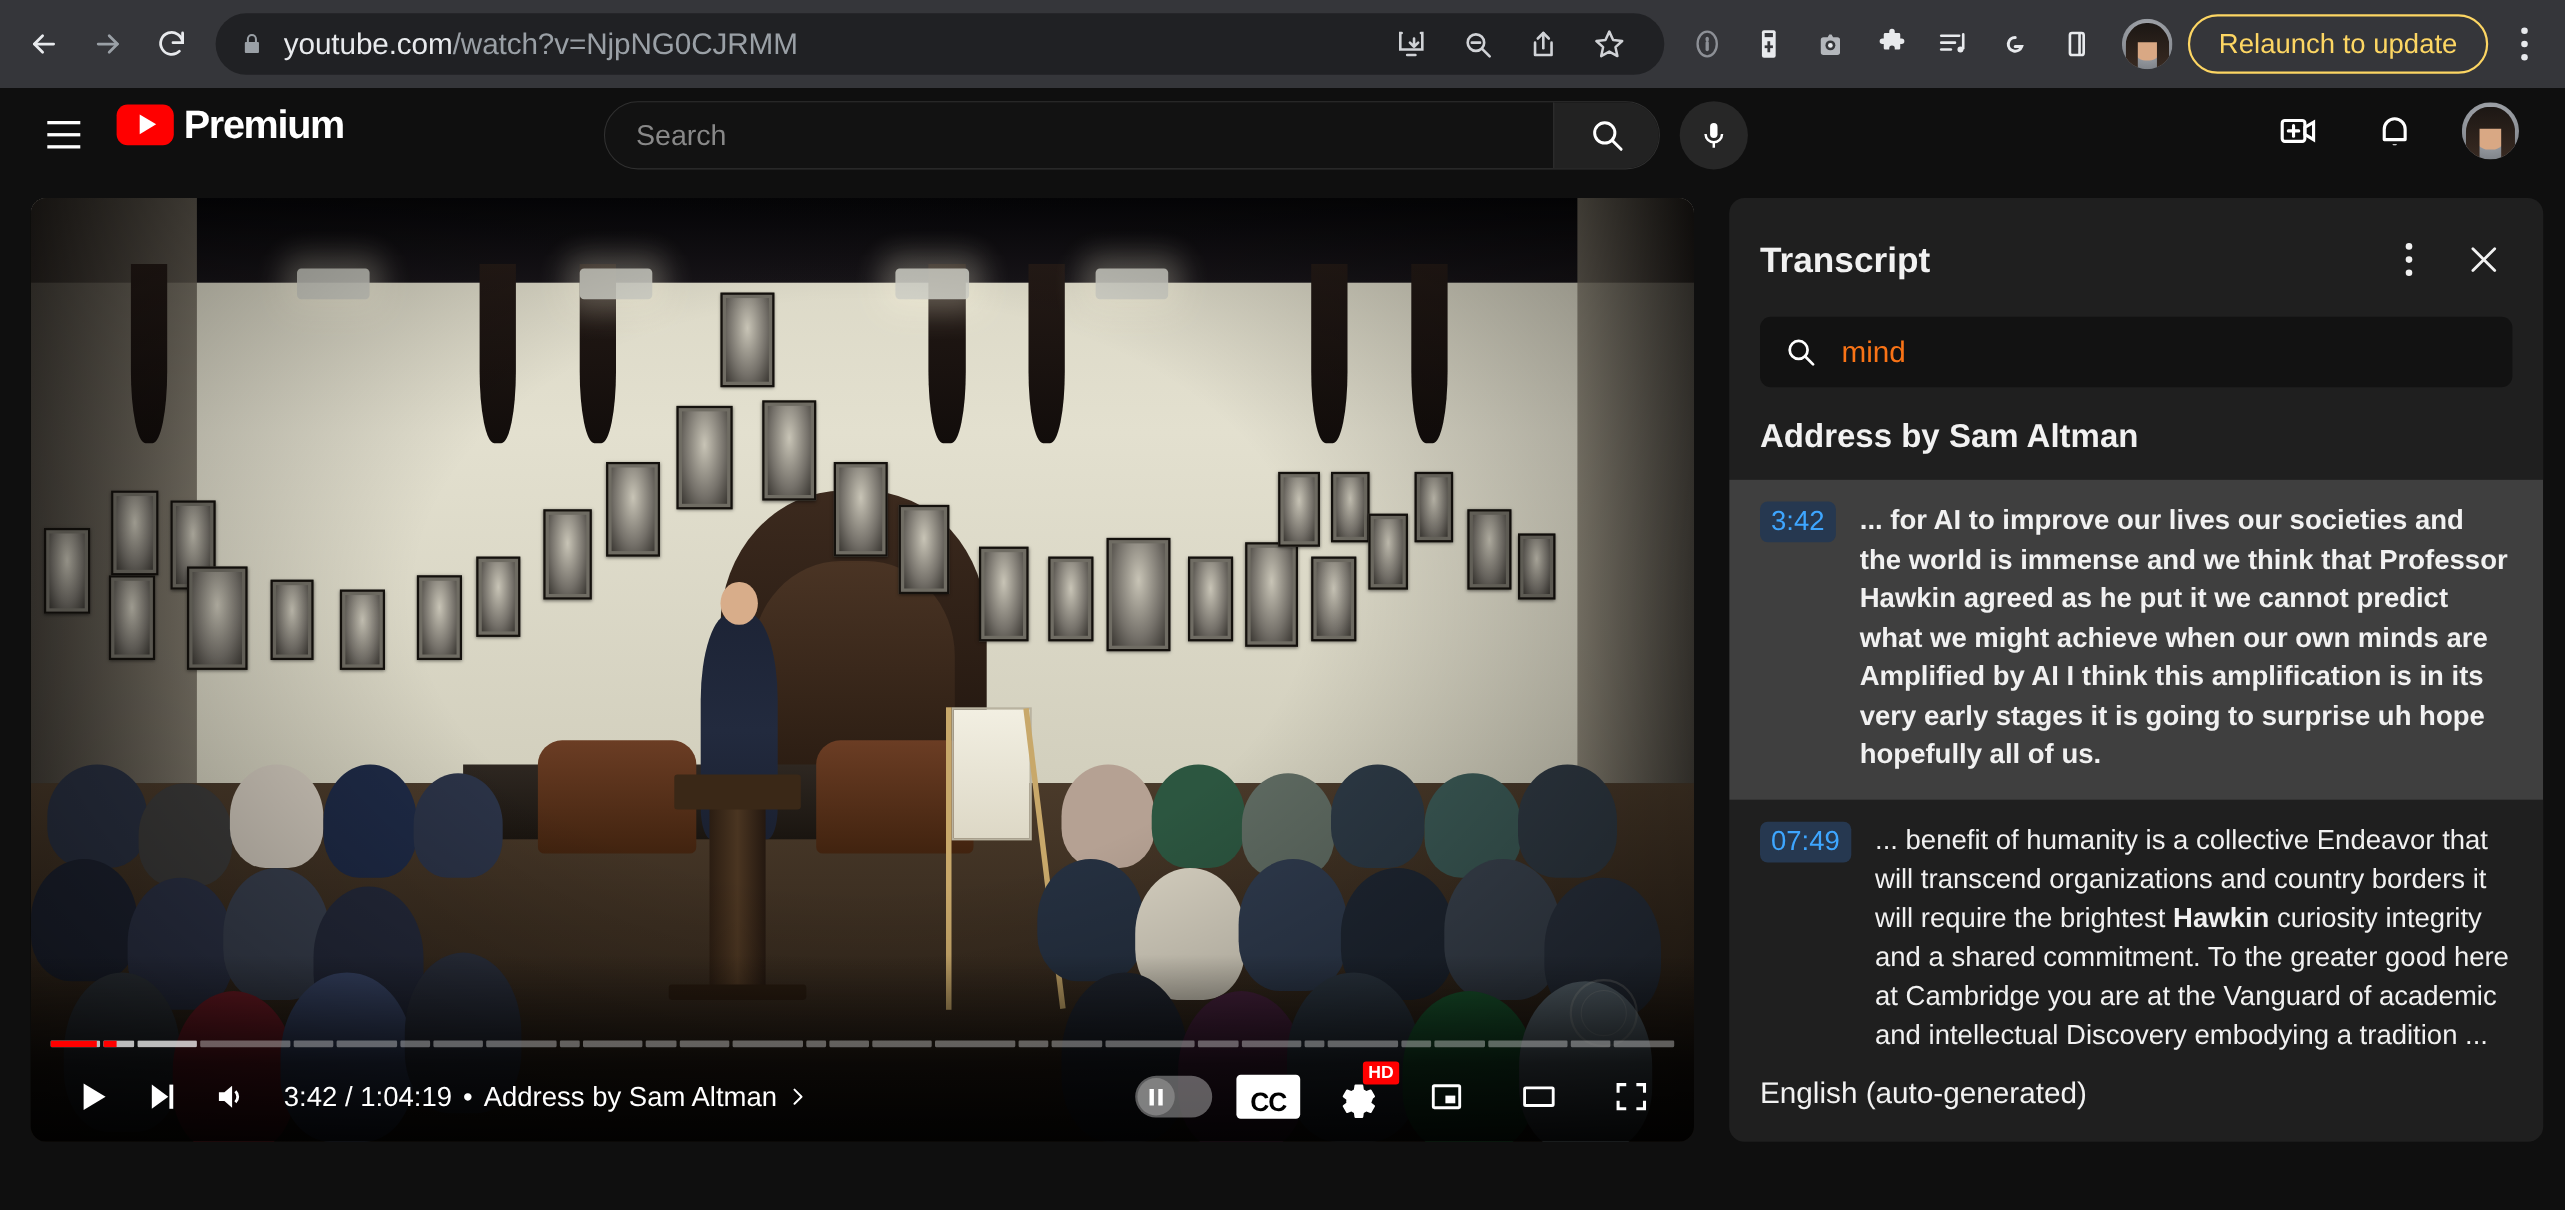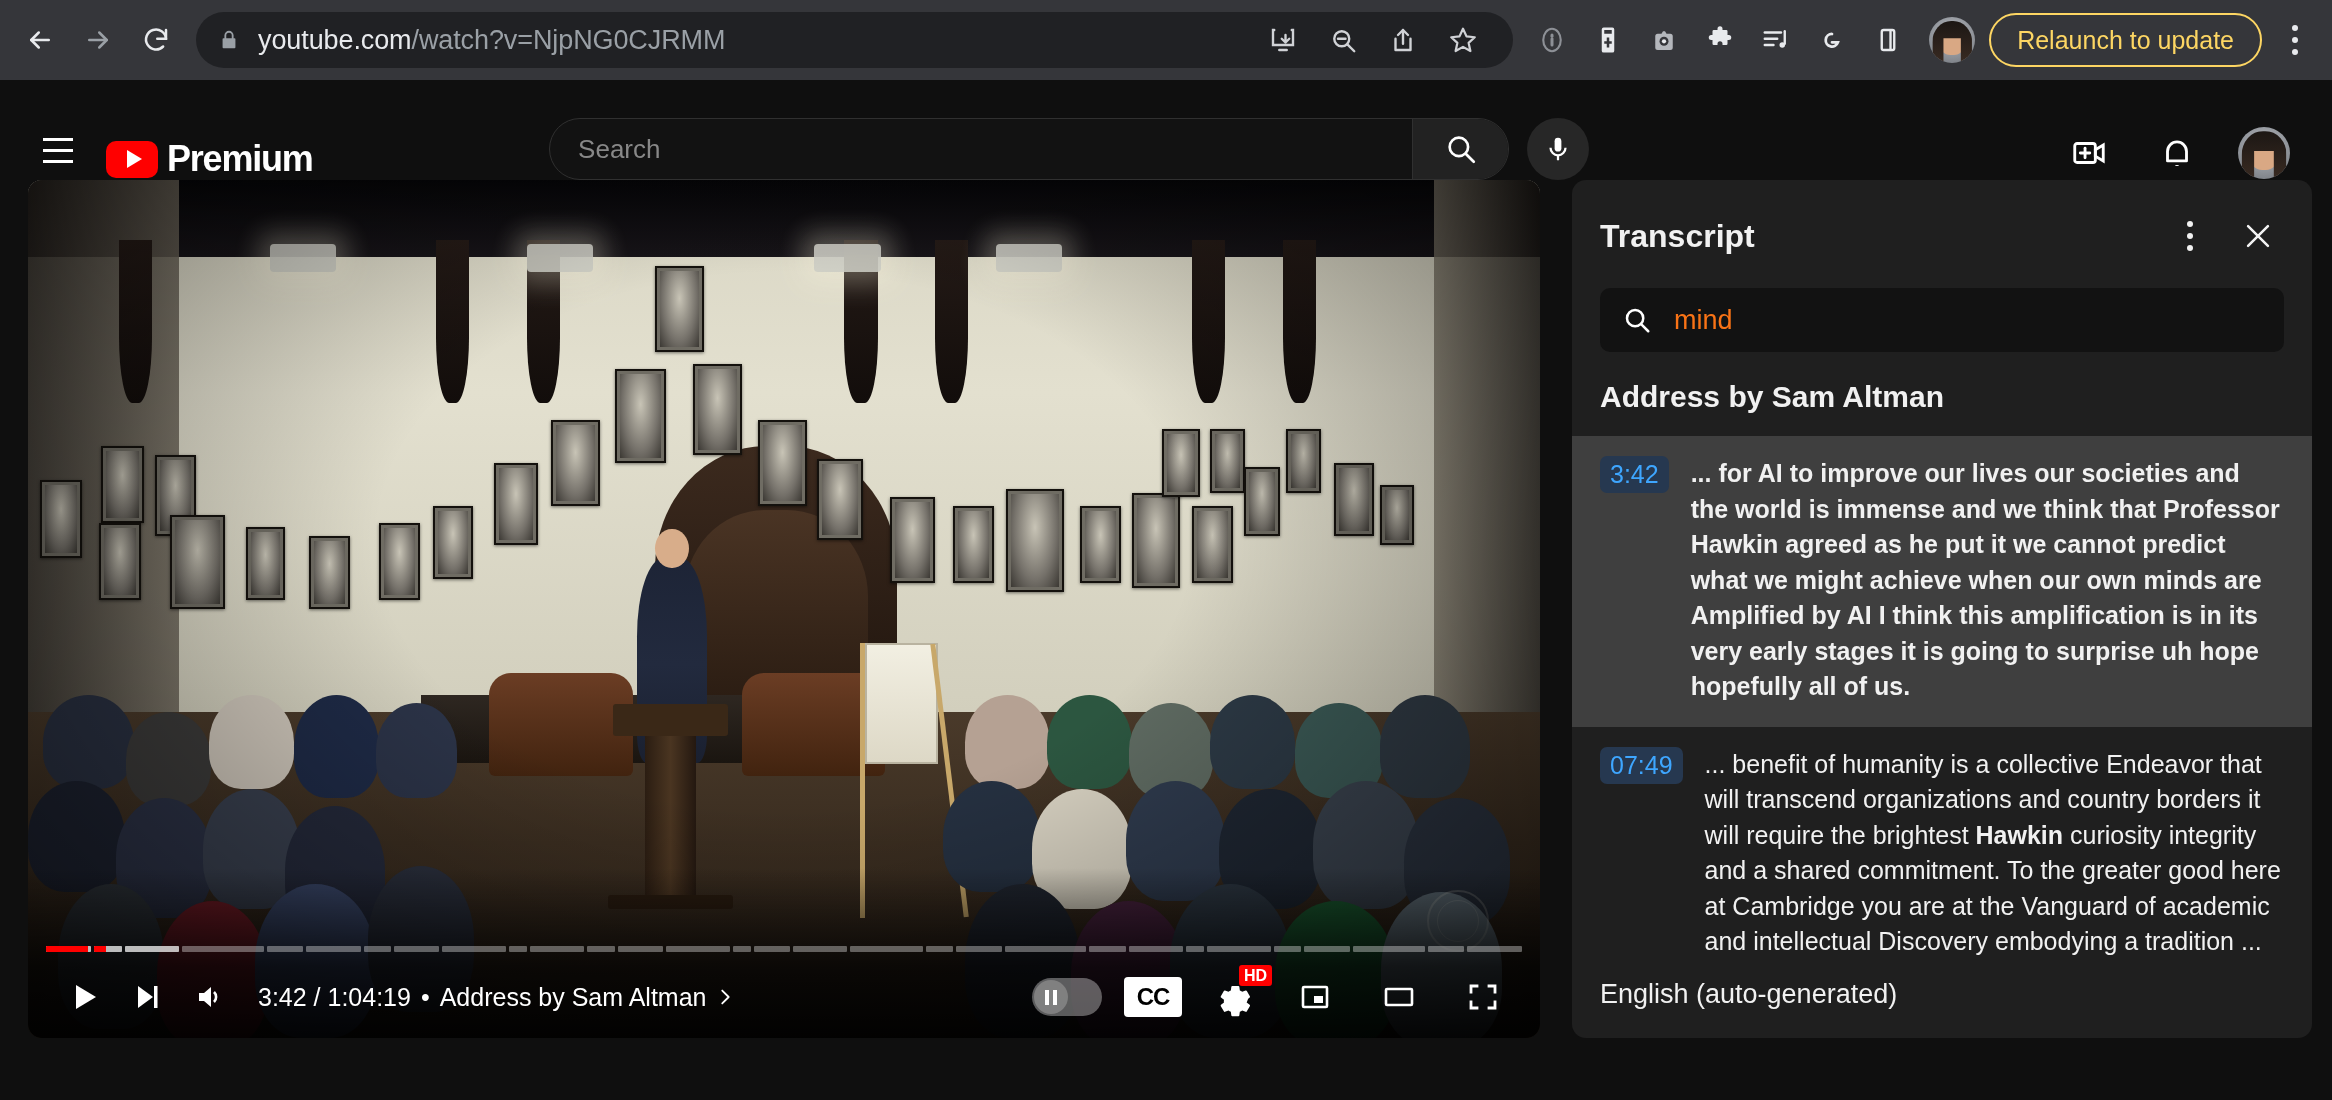--- a/index.html
+++ b/index.html
@@ -34,22 +34,22 @@
   .relaunch { height:54px; border:2px solid #fdd663; border-radius:27px;
     color:#fdd663; font-size:25px; display:flex; align-items:center;
     padding:0 26px; cursor:pointer; flex:0 0 auto; white-space:nowrap; }
   .kebab { width:46px; height:56px; display:flex; flex-direction:column;
     align-items:center; justify-content:center; gap:6px; cursor:pointer;
     flex:0 0 auto; margin-left:4px; }
   .kebab i { width:6px; height:6px; border-radius:50%; background:#e8eaed;
     display:block; }
 
   
-  .yt-head { height:100px; background:#0f0f0f; display:flex; align-items:flex-end;
-    padding:0 28px; }
+  .yt-head { height:100px; background:#0f0f0f; display:flex; align-items:flex-start;
+    padding:12px 28px; }
   .burger { width:60px; height:60px; display:flex; flex-direction:column;
     align-items:center; justify-content:center; gap:8px; cursor:pointer;
     margin-right:18px; }
   .burger i { width:30px; height:3px; background:#fff; display:block; }
   .yt-logo { display:flex; align-items:center; gap:9px; cursor:pointer; }
   .yt-play { width:52px; height:37px; background:#ff0000; border-radius:10px;
     display:flex; align-items:center; justify-content:center; }
   .yt-play::after { content:""; border-left:15px solid #fff;
     border-top:9px solid transparent; border-bottom:9px solid transparent;
     margin-left:4px; }
@@ -176,21 +176,21 @@
     gap:8px; }
   .ctrl-right { margin-left:auto; display:flex; align-items:center; gap:22px; }
   .autoplay { width:70px; height:38px; border-radius:19px;
     background:rgba(255,255,255,.35); position:relative; cursor:pointer;
     flex:0 0 auto; }
   .autoplay .knob { position:absolute; left:2px; top:2px; width:34px;
     height:34px; border-radius:50%; background:rgba(130,130,130,.95);
     display:flex; align-items:center; justify-content:center; gap:4px; }
   .autoplay .knob i { width:4px; height:15px; background:#fff; display:block; }
   .cc-btn { width:58px; height:40px; border-radius:4px; background:#fff;
-    display:flex; align-items:center; justify-content:center; cursor:pointer;
+    display:flex; align-items:flex-end; justify-content:center; cursor:pointer;
     flex:0 0 auto; }
   .cc-btn span { color:#000; font-size:24px; font-weight:bold;
     letter-spacing:-1px; }
   .gear-wrap { position:relative; width:58px; height:58px; cursor:pointer;
     display:flex; align-items:center; justify-content:center; flex:0 0 auto; }
   .gear-wrap svg { width:40px; height:40px; }
   .hd-badge { position:absolute; top:-3px; right:-10px; background:#ff0000;
     color:#fff; font-size:16px; font-weight:bold; padding:1px 5px;
     border-radius:3px; line-height:1.2; }
 

